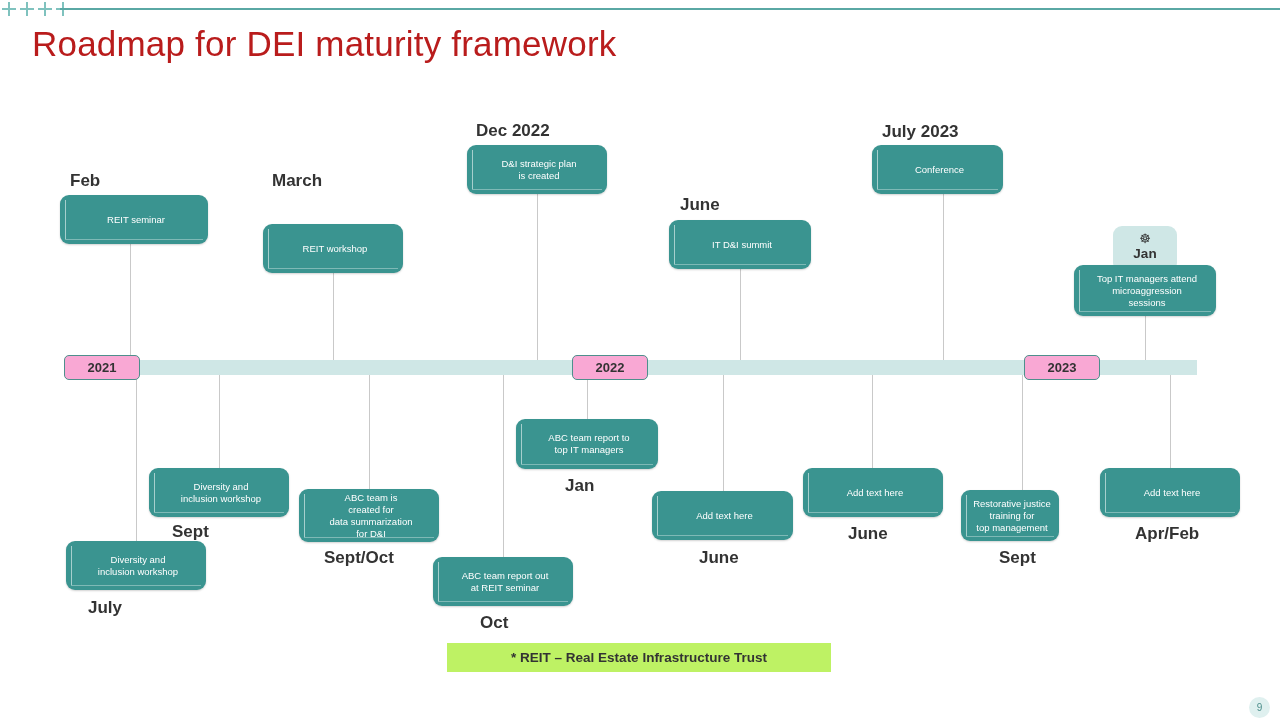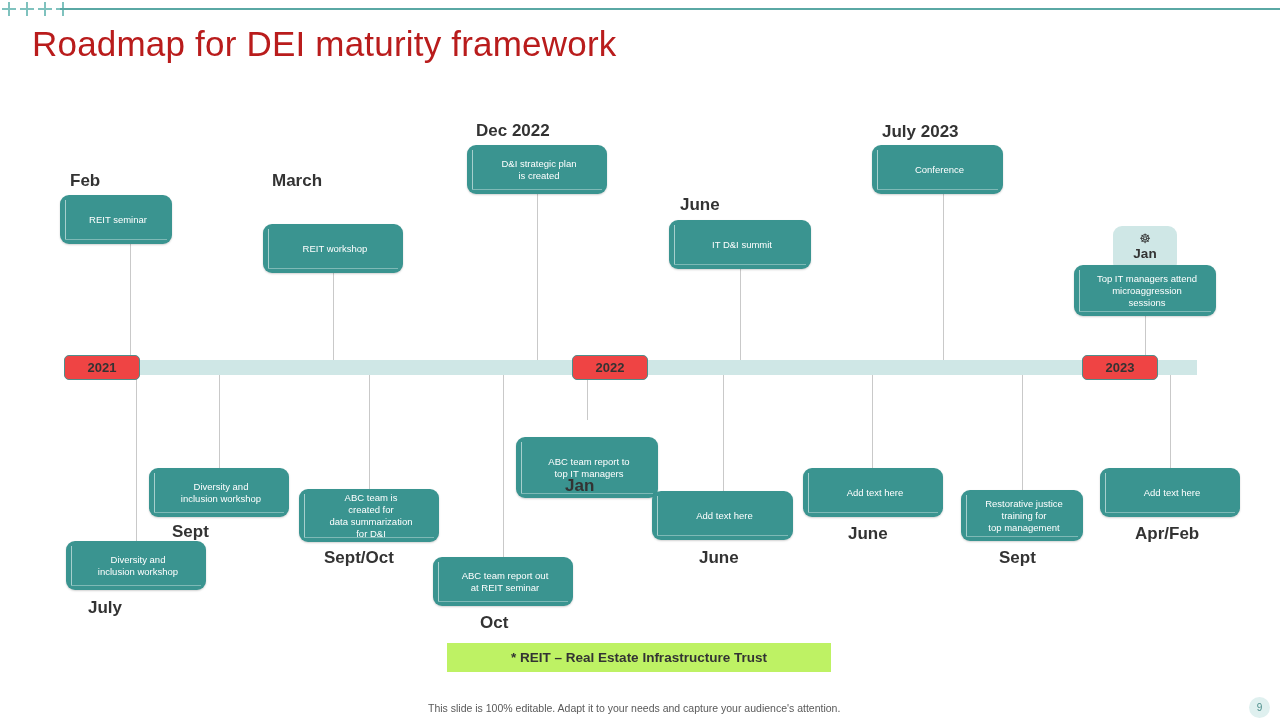--- a/index.html
+++ b/index.html
@@ -27,21 +27,21 @@
   }
   .subtitle{
     position:absolute;left:33px;top:78px;
     font-size:10.5px;color:#595959;white-space:nowrap;
   }
 
   
   .bar{position:absolute;left:64px;top:360px;width:1133px;height:15px;background:#cfe7e6;}
   .yearbox{
     position:absolute;top:355px;width:76px;height:25px;
-    background:#ef4444;border:1.4px solid #4e8f8c;border-radius:5px;
+    background:#f9a8d4;border:1.4px solid #4e8f8c;border-radius:5px;
     display:flex;align-items:center;justify-content:center;
     font-size:13px;font-weight:bold;color:#333333;
     box-sizing:border-box;
   }
 
   
   .conn{position:absolute;width:1px;background:#c9c9c9;}
 
   
   .card{
@@ -128,25 +128,25 @@
       <div class="conn" style="left: 723px; top: 375px; height: 117px;"></div>
       <div class="conn" style="left: 872px; top: 375px; height: 94px;"></div>
       <div class="conn" style="left: 1022px; top: 375px; height: 116px;"></div>
       <div class="conn" style="left: 1170px; top: 375px; height: 94px;"></div>
     </div>
 
   <div class="bar"></div>
   <div id="year-markers">
       <div class="yearbox" style="left: 64px;">2021</div>
       <div class="yearbox" style="left: 572px;">2022</div>
-      <div class="yearbox" style="left: 1082px;">2023</div>
+      <div class="yearbox" style="left: 1024px;">2023</div>
     </div>
 
   <div id="above-group">
-      <div class="card" style="left: 60px; top: 195px; width: 112px; height: 49px;">
+      <div class="card" style="left: 60px; top: 195px; width: 148px; height: 49px;">
         <span>REIT  seminar</span>
       </div>
       <div class="mlabel" style="left: 70px; top: 171px;">Feb</div>
       <div class="card" style="left: 263px; top: 195px; width: 140px; height: 49px; margin-top: 29px;">
         <span>REIT  workshop</span>
       </div>
       <div class="mlabel" style="left: 272px; top: 171px;">March</div>
       <div class="card" style="left: 467px; top: 145px; width: 140px; height: 49px;">
         <span>D&amp;I  strategic plan<br>is created</span>
       </div>
@@ -179,39 +179,38 @@
       </div>
       <div class="mlabel" style="left: 172px; top: 522px;">Sept</div>
       <div class="card" style="left: 299px; top: 489px; width: 140px; height: 53px;">
         <span>ABC team is<br>created for<br>data summarization<br>for D&amp;I</span>
       </div>
       <div class="mlabel" style="left: 324px; top: 548px;">Sept/Oct</div>
       <div class="card" style="left: 433px; top: 557px; width: 140px; height: 49px;">
         <span>ABC team report out<br>at REIT  seminar</span>
       </div>
       <div class="mlabel" style="left: 480px; top: 613px;">Oct</div>
-      <div class="card" style="left: 516px; top: 437px; width: 142px; height: 61px; text-align: center;">
+      <div class="card" style="left: 516px; top: 419px; width: 142px; height: 50px; text-align: center;">
         <span>ABC team report to<br>top IT  managers</span>
       </div>
       <div class="mlabel" style="left: 565px; top: 476px;">Jan</div>
       <div class="card" style="left: 652px; top: 491px; width: 141px; height: 49px;">
         <span>Add text here</span>
       </div>
       <div class="mlabel" style="left: 699px; top: 548px;">June</div>
       <div class="card" style="left: 803px; top: 468px; width: 140px; height: 49px;">
         <span>Add text here</span>
       </div>
       <div class="mlabel" style="left: 848px; top: 524px;">June</div>
-      <div class="card" style="left: 961px; top: 490px; width: 122px; height: 51px;">
+      <div class="card" style="left: 961px; top: 490px; width: 98px; height: 51px;">
         <span>Restorative justice<br>training for<br>top management</span>
       </div>
       <div class="mlabel" style="left: 999px; top: 548px;">Sept</div>
       <div class="card" style="left: 1100px; top: 468px; width: 140px; height: 49px;">
         <span>Add text here</span>
       </div>
       <div class="mlabel" style="left: 1135px; top: 524px;">Apr/Feb</div>
     </div>
 
   <div class="footnote">* REIT – Real Estate Infrastructure Trust</div>
-  <div class="bottomnote">This slide is 100% editable.  Adapt it to your needs and capture your audience's attention.</div>
   <div class="pagenum">9</div>
 
 </div>
 
 </body></html>

